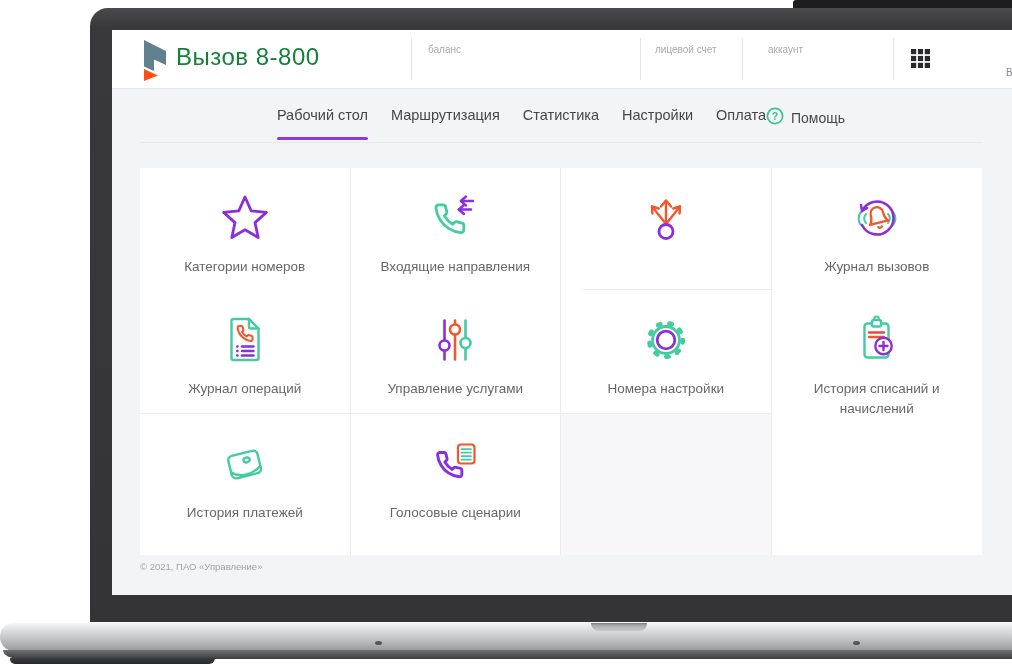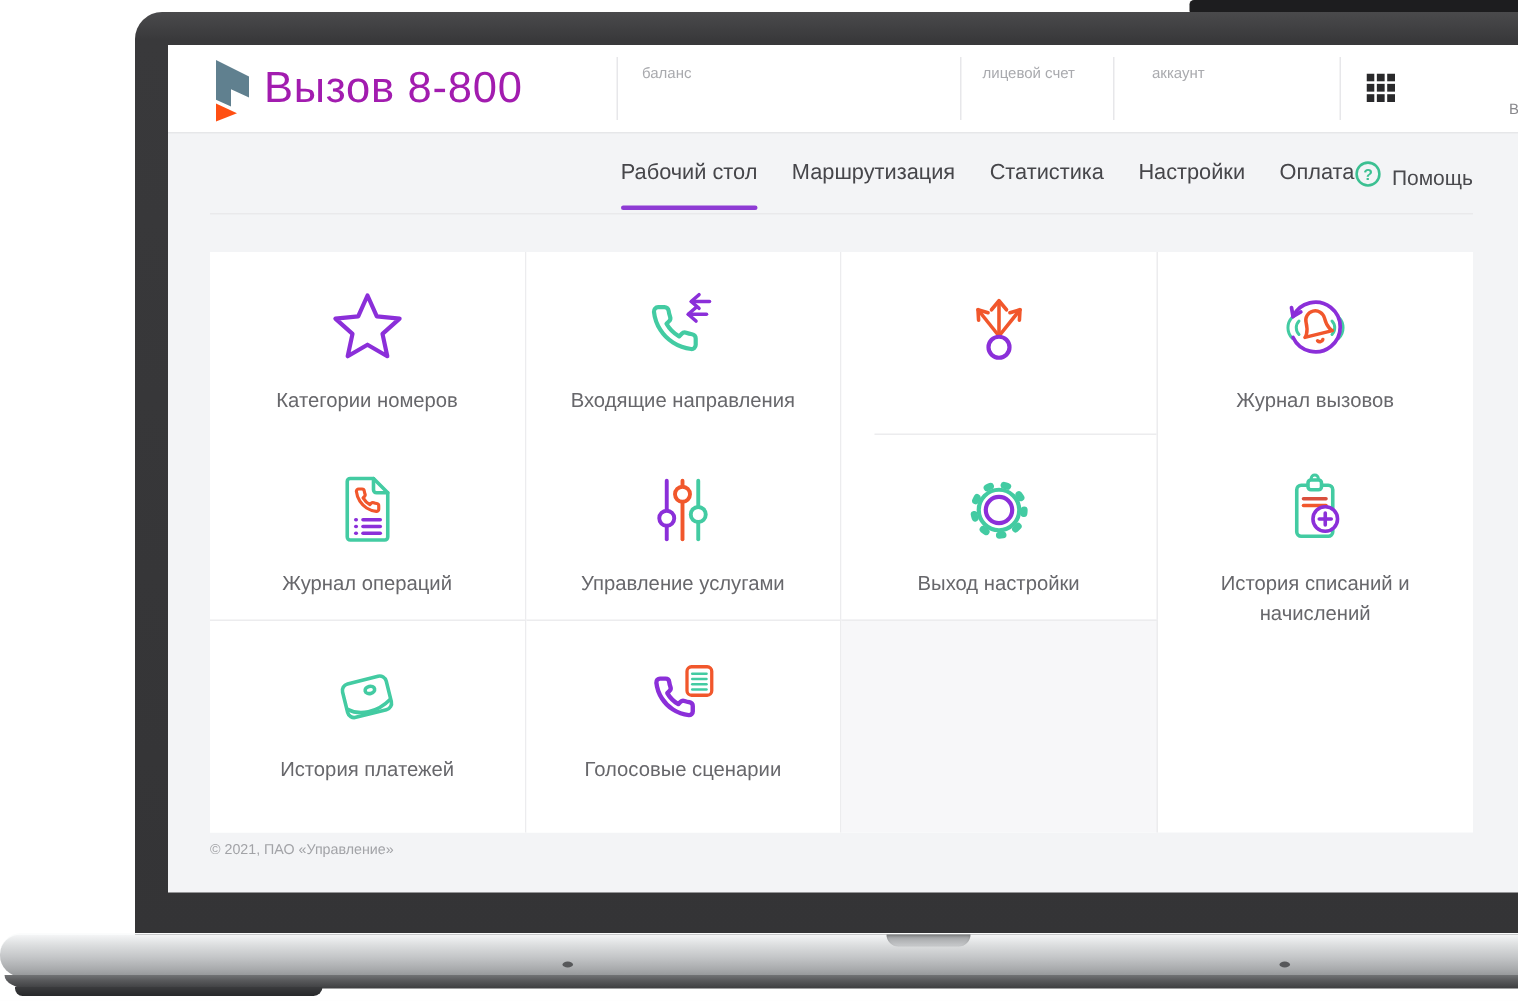--- a/index.html
+++ b/index.html
@@ -21,31 +21,31 @@
     background:linear-gradient(180deg,#3a3b3d,#28292b);border-radius:0 0 12px 10px;}
   .base-dot{position:absolute;width:7px;height:4px;border-radius:50%;background:#57585a;top:641px;}
   .dot-a{left:375px;} .dot-b{left:853px;}
 
   
   .screen{position:absolute;left:112px;top:30px;width:900px;height:565px;background:#f3f4f6;overflow:hidden;}
 
   
   .app-header{position:relative;height:58px;background:#fff;box-shadow:0 1px 0 rgba(0,0,0,.05);}
   .logo{position:absolute;left:26px;top:8px;}
-  .app-title{position:absolute;left:64px;top:13px;font-size:29px;font-weight:500;letter-spacing:.5px;color:#a21caf;}
+  .app-title{position:absolute;left:64px;top:13px;font-size:24px;font-weight:500;letter-spacing:.5px;color:#15803d;}
   .hdiv{position:absolute;top:8px;height:42px;width:1px;background:#e7e7ea;}
   .hdiv1{left:299px;} .hdiv2{left:528px;} .hdiv3{left:630px;} .hdiv4{left:781px;}
   .hlabel{position:absolute;top:14px;font-size:10px;color:#a9aaae;}
   .hl1{left:316px;} .hl2{left:543px;} .hl3{left:656px;}
   .apps-btn{position:absolute;left:799px;top:19px;width:20px;height:20px;cursor:pointer;}
   .exit-btn{position:absolute;left:886px;top:15px;width:38px;text-align:right;cursor:pointer;}
   .exit-label{display:block;margin-top:1px;font-size:10px;color:#88888c;}
 
   
-  .nav-row{margin:0 30px 0 28px;display:flex;justify-content:flex-end;align-items:flex-start;
+  .nav-row{margin:0 30px 0 28px;display:flex;justify-content:center;align-items:flex-start;
     padding-top:19px;border-bottom:1px solid #e9e9eb;}
   .tabs{display:flex;gap:23px;}
   .tab{font-size:14.5px;color:#46464a;padding-bottom:15px;position:relative;cursor:pointer;white-space:nowrap;}
   .tab.active::after{content:"";position:absolute;left:0;right:0;bottom:-2px;height:3px;background:#8e3bd4;border-radius:2px;}
   .help{display:flex;gap:7px;align-items:center;font-size:14px;color:#4a4a4e;cursor:pointer;padding-bottom:14px;}
 
   
   .grid{margin:25px 30px 0 28px;display:grid;grid-template-columns:repeat(4,1fr);
     grid-template-rows:122px 123px 142px;background:#fff;}
   .tile{position:relative;display:flex;flex-direction:column;align-items:center;padding-top:22px;
@@ -219,21 +219,21 @@
         </svg>
         <div class="tile-label">Управление услугами</div>
       </div>
 
       <div class="tile inset-top">
         <svg class="tile-icon" viewBox="0 0 56 56" fill="none" stroke-linecap="round">
           <circle cx="28" cy="28" r="16.8" stroke="#43cba2" stroke-width="4.6" stroke-dasharray="2.5 9.23"></circle>
           <circle cx="28" cy="28" r="13.5" stroke="#43cba2" stroke-width="2.8"></circle>
           <circle cx="28" cy="28" r="8.8" stroke="#8b2fd9" stroke-width="2.8"></circle>
         </svg>
-        <div class="tile-label">Выход настройки</div>
+        <div class="tile-label">Номера настройки</div>
       </div>
 
       <div class="tile">
         <svg class="tile-icon" viewBox="0 0 56 56" fill="none" stroke-linecap="round" stroke-linejoin="round">
           <rect x="15.5" y="11.5" width="24" height="34" rx="3" stroke="#43cba2" stroke-width="2.4"></rect>
           <circle cx="27.5" cy="7" r="2.4" fill="#fff" stroke="#43cba2" stroke-width="2"></circle>
           <rect x="23" y="8" width="9" height="6.5" rx="2" fill="#fff" stroke="#43cba2" stroke-width="2.4"></rect>
           <path d="M20 20.5 H35" stroke="#d94f3d" stroke-width="2.4"></path>
           <path d="M20 25 H35" stroke="#f1572c" stroke-width="2.4"></path>
           <circle cx="34.5" cy="34" r="8.2" fill="#fff" stroke="#8b2fd9" stroke-width="2.4"></circle>

